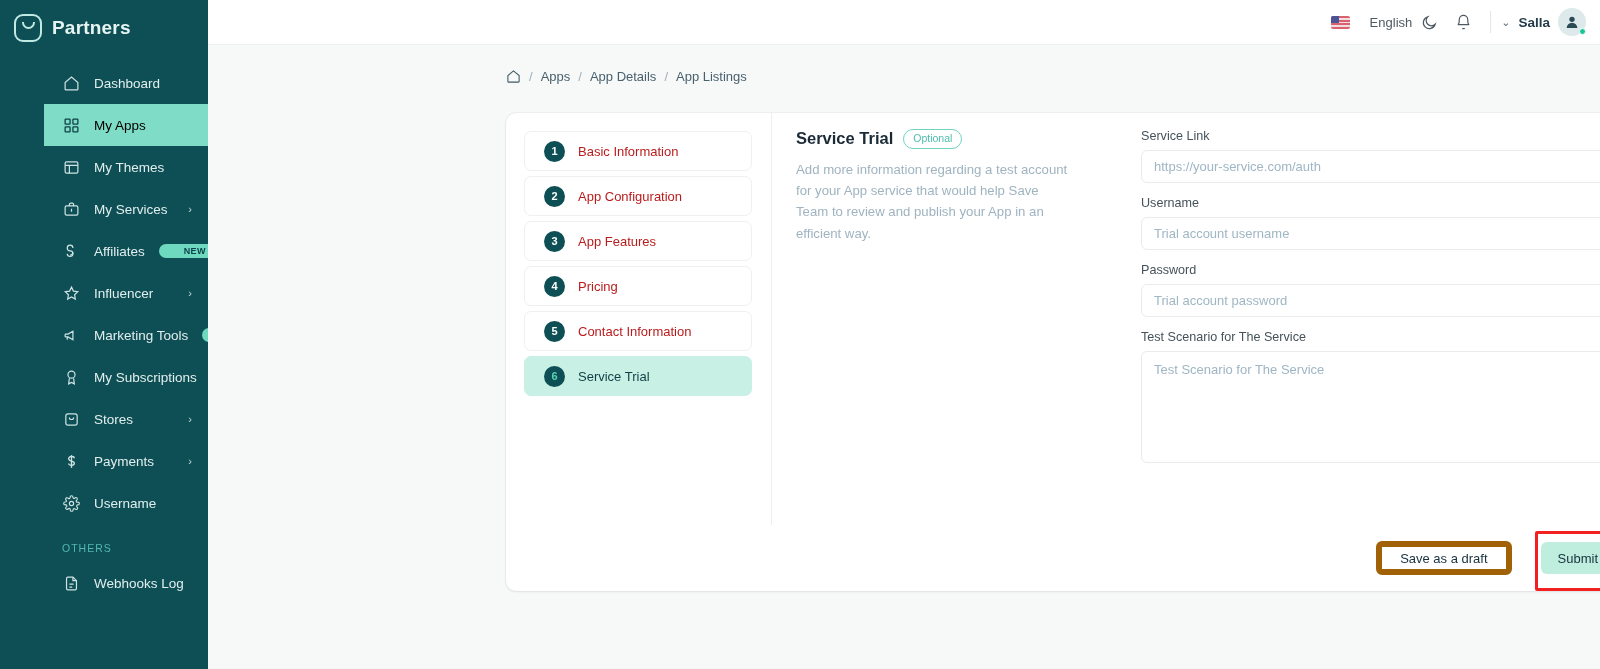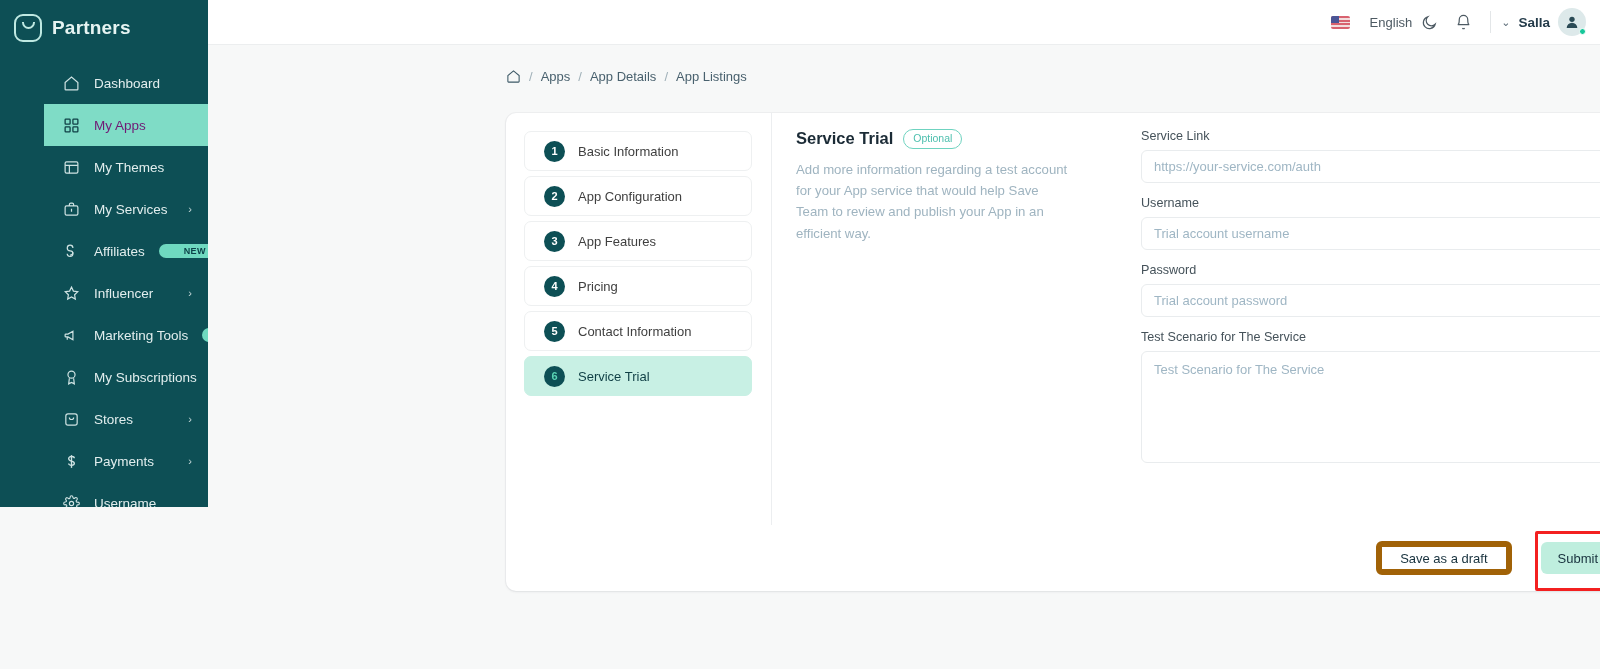--- a/index.html
+++ b/index.html
@@ -5,42 +5,42 @@
   * { box-sizing: border-box; margin: 0; padding: 0; }
   html, body {
     width: 1600px; height: 669px;
     font-family: "Liberation Sans", sans-serif;
     background: #ffffff; overflow: hidden;
   }
   #app { position: relative; width: 1600px; height: 669px; display: flex; background: #f7f8f8; }
 
   
   .sidebar {
-    width: 208px; height: 507px; background: #0d4f55; color: #e7f1f1;
+    width: 208px; height: 669px; background: #0d4f55; color: #e7f1f1;
     flex: 0 0 208px; position: relative; overflow: hidden;
   }
   .brand { height: 56px; display: flex; align-items: center; padding-left: 14px; gap: 10px; }
   .brand-logo {
     width: 28px; height: 28px; border: 2px solid #bfe9e2; border-radius: 9px;
     display: flex; align-items: flex-start; justify-content: center; padding-top: 6px;
   }
   .brand-smile { width: 13px; height: 7px; border: 2px solid #bfe9e2; border-top: none;
     border-radius: 0 0 9px 9px; border-left-color: #bfe9e2; }
   .brand-name { font-size: 19px; font-weight: bold; color: #e6f4f2; letter-spacing: .2px; }
 
   .nav { margin-top: 6px; margin-left: 44px; }
   .nav-item {
     height: 42px; display: flex; align-items: center; gap: 14px;
     padding: 0 16px 0 18px; font-size: 13.5px; color: #e2eeee; cursor: pointer;
     position: relative; user-select: none;
   }
   .nav-item .ico { width: 18px; height: 18px; flex: 0 0 18px; display:flex; align-items:center; justify-content:center; }
   .nav-item .ico svg { width: 17px; height: 17px; display:block; }
   .nav-item .lbl { flex: 1 1 auto; white-space: nowrap; }
-  .nav-item.active { background: #7fdcc6; color: #701a75; font-weight: 500; }
+  .nav-item.active { background: #7fdcc6; color: #000000; font-weight: 500; }
   .nav-item.active .ico svg { stroke: #0f3f45; }
   .chev { font-size: 11px; opacity: .85; margin-left: auto; }
   .badge-new {
     background: #6fd9c0; color: #0c4249; font-size: 9px; font-weight: bold;
     padding: 2px 25px; border-radius: 9px; letter-spacing: .3px;
   }
   .nav-section { font-size: 10.5px; color: #53b8ad; letter-spacing: 1px; padding: 18px 18px 8px; }
 
   
   .main { flex: 1 1 auto; height: 669px; display: flex; flex-direction: column; background: #f7f8f8; position: relative; }
@@ -80,21 +80,21 @@
   
   .steps { width: 265px; flex: 0 0 265px; padding: 18px 19px 0 18px; }
   .step {
     height: 40px; margin-bottom: 5px; border-radius: 7px; border: 1px solid #eef0f1;
     display: flex; align-items: center; gap: 13px; padding-left: 19px; cursor: pointer; background: #fff;
   }
   .step .num {
     width: 21px; height: 21px; flex: 0 0 21px; border-radius: 50%; background: #0d4f55;
     color: #ffffff; font-size: 11px; font-weight: bold; display: flex; align-items: center; justify-content: center;
   }
-  .step .stxt { font-size: 13px; color: #404040; }
+  .step .stxt { font-size: 13px; color: #b91c1c; }
   .step.active { background: #c8f0e4; border-color: #c8f0e4; }
   .step.active .num { color: #5ad3b4; }
   .step.active .stxt { color: #0f3f45; font-weight: 500; }
 
   .vdiv { width: 1px; background: #eceef0; margin: 0; flex: 0 0 1px; }
 
   
   .desc { width: 325px; flex: 0 0 325px; padding: 16px 25px 0 24px; }
   .desc-title-row { display: flex; align-items: center; gap: 10px; margin-bottom: 10px; }
   .desc-title { font-size: 16.5px; font-weight: bold; color: #1b2b36; }

